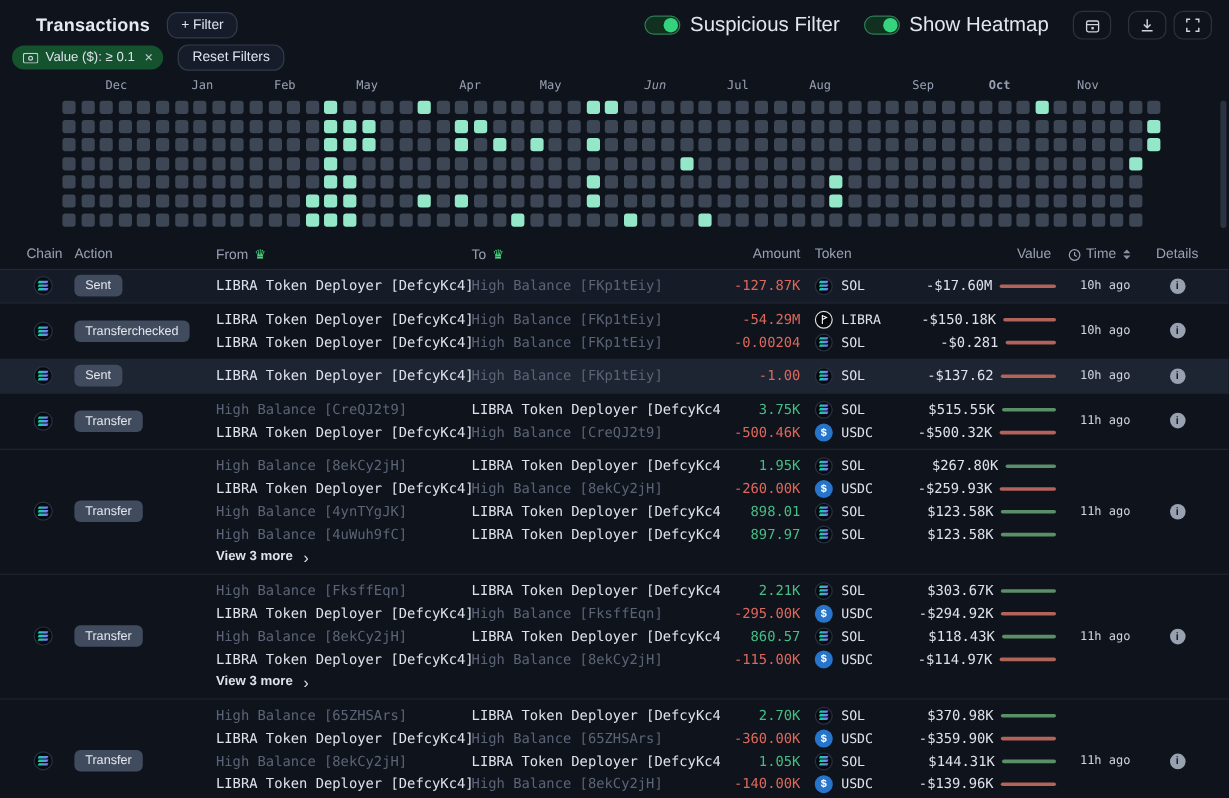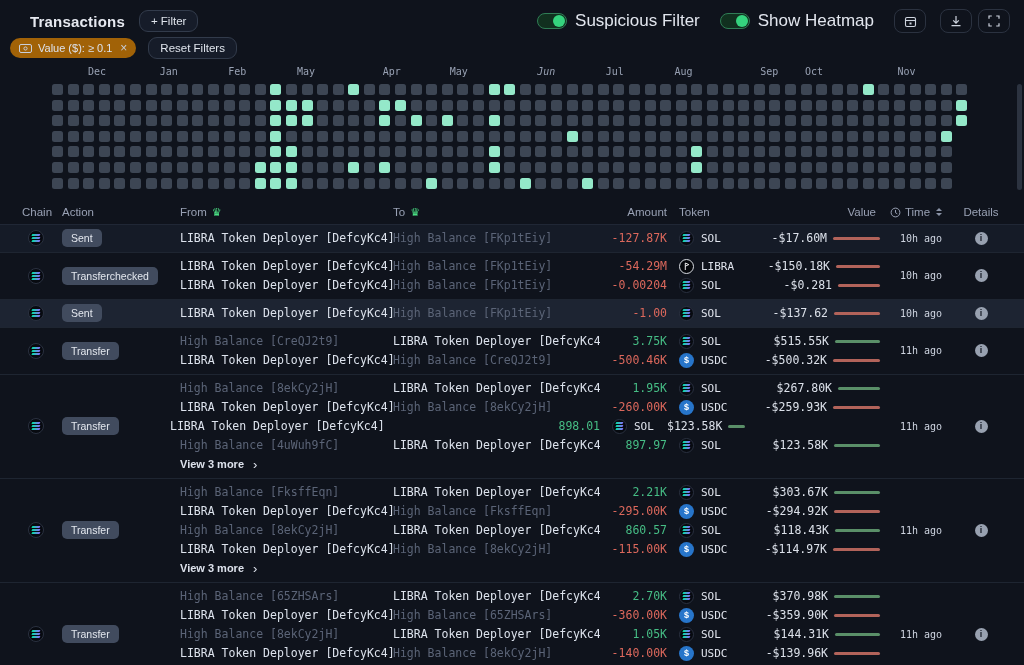--- a/index.html
+++ b/index.html
@@ -24,21 +24,21 @@
   .tlabel { font-size:17px; color:#e2e6ee; margin-left:8px; }
   .iconbtn {
     width:32px; height:24px; border:1px solid #2b3240; background:transparent; border-radius:8px;
     display:flex; align-items:center; justify-content:center; cursor:pointer; margin-left:6px;
   }
   .iconbtn.first { margin-left:0; margin-right:8px; }
   .iconbtn svg { display:block; }
   
   .filterbar { display:flex; align-items:center; padding:0 10px 6px 10px; height:26px; }
   .chip {
-    display:flex; align-items:center; gap:6px; background:#a16207; border-radius:10px;
+    display:flex; align-items:center; gap:6px; background:#14532d; border-radius:10px;
     padding:3px 9px; font-size:11px; color:#dde2ec; cursor:default;
   }
   .chip .chipx { font-size:12px; color:#c6ccd8; cursor:pointer; margin-left:2px; }
   .filterbar .pillbtn { margin-left:12px; }
   
   .heatmap { position:relative; margin:2px 0 0 52px; width:930px; }
   .months { position:relative; height:13px; font-family:"DejaVu Sans Mono", monospace; font-size:10px; color:#98a1b3; }
   .months span { position:absolute; top:0; }
   .hgrid {
     margin-top:5px; display:grid;
@@ -178,21 +178,21 @@
         <span style="left: 35.88px;">Dec</span>
         <span style="left: 107.64px;">Jan</span>
         <span style="left: 176.28px;">Feb</span>
         <span style="left: 244.92px;">May</span>
         <span style="left: 330.72px;">Apr</span>
         <span style="left: 397.8px;">May</span>
         <span style="left: 485.16px; font-style: italic;">Jun</span>
         <span style="left: 553.8px;">Jul</span>
         <span style="left: 622.44px;">Aug</span>
         <span style="left: 708.24px;">Sep</span>
-        <span style="left: 753px;">Oct</span>
+        <span style="left: 772px; font-weight: bold;">Oct</span>
         <span style="left: 845.52px;">Nov</span>
       </div>
     <div class="hgrid">
         <div class="hcell"></div>
         <div class="hcell"></div>
         <div class="hcell"></div>
         <div class="hcell"></div>
         <div class="hcell"></div>
         <div class="hcell"></div>
         <div class="hcell"></div>
@@ -838,20 +838,21 @@
               <span class="tokcell">
                 <span class="ticon usdc">$</span>
                 <span>USDC</span>
               </span>
               <span class="valcell">
                 <span>-$259.93K</span>
                 <span class="bar red" style="width: 47px;"></span>
               </span>
             </div>
             <div class="line">
+              <span class="addr from weak">High Balance [4ynTYgJK]</span>
               <span class="addr strong">LIBRA Token Deployer [DefcyKc4]</span>
               <span class="amt pos">898.01</span>
               <span class="tokcell">
                 <span class="ticon sol">
                   <i></i>
                   <i></i>
                   <i></i>
                 </span>
                 <span>SOL</span>
               </span>

